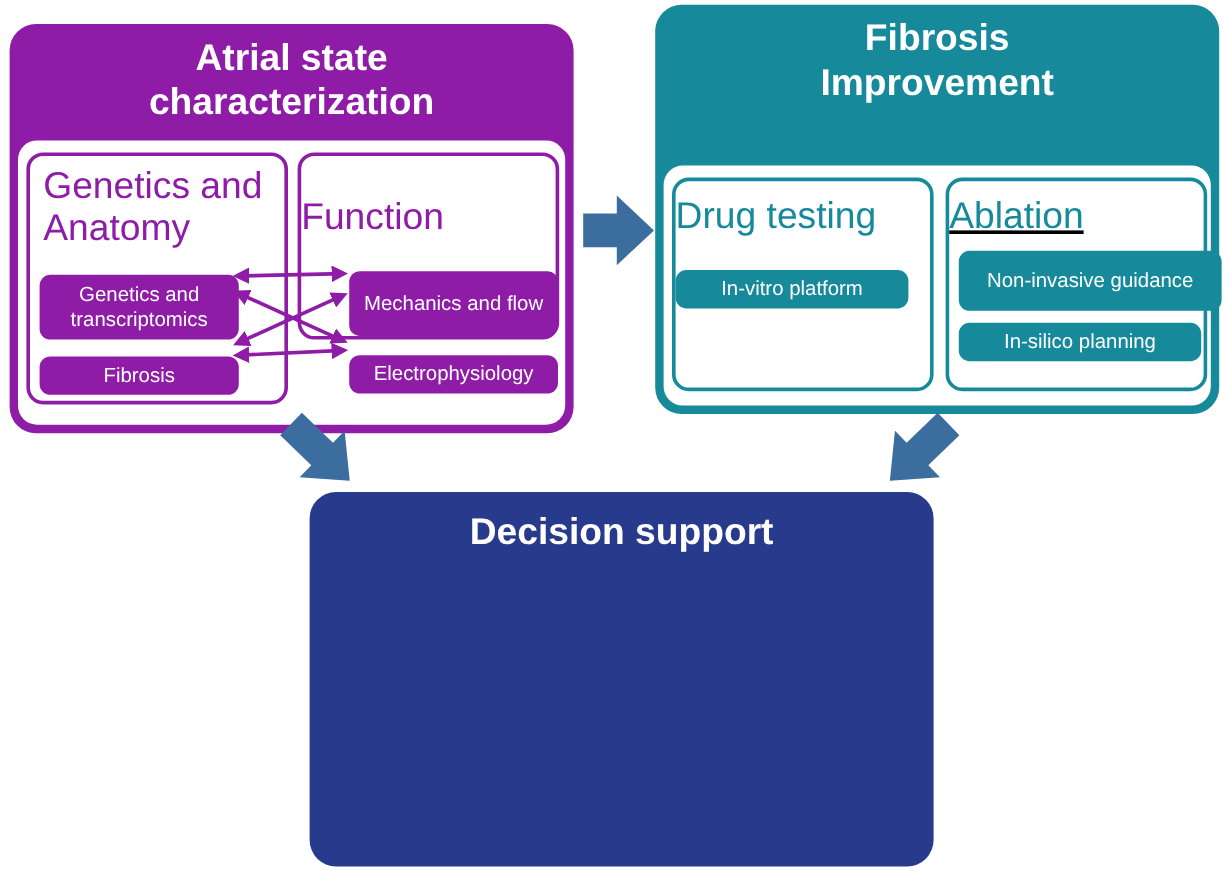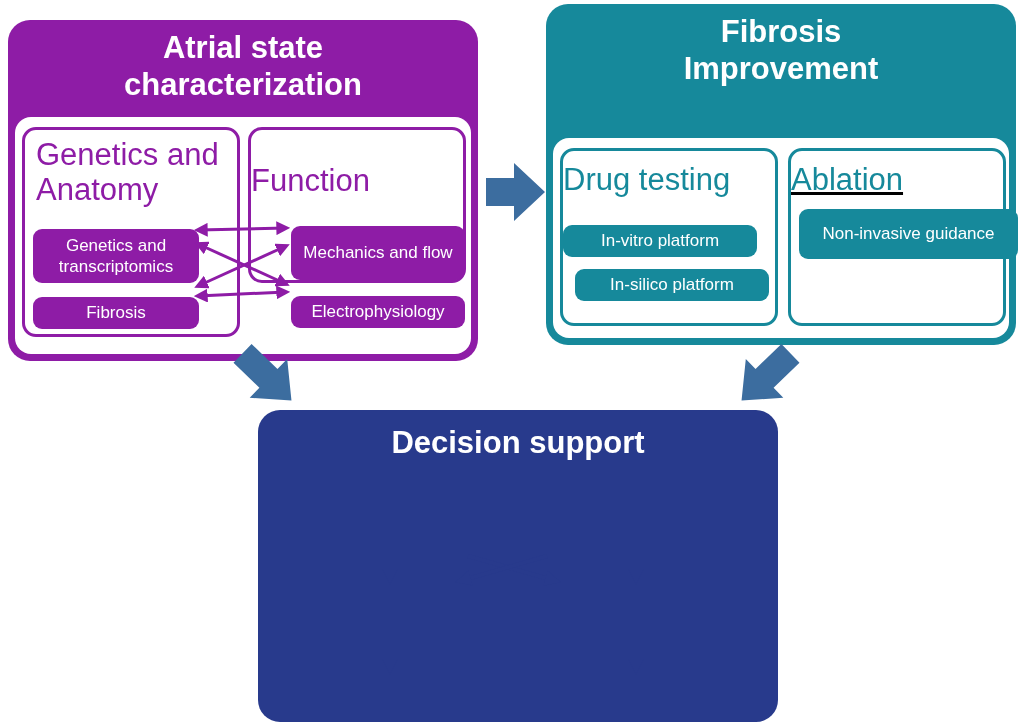--- a/index.html
+++ b/index.html
@@ -90,25 +90,25 @@
       </div>
     </div>
   </div>
 
   <div class="panel treatment">
     <div class="panel-title">Fibrosis Improvement</div>
     <div class="panel-body">
       <div class="subbox drug">
         <div class="subtitle">Drug testing</div>
         <div class="chip c-drug1">In-vitro platform</div>
-        <div class="chip c-drug2">In-silico platform</div>
       </div>
       <div class="subbox abl">
         <div class="subtitle">Ablation</div>
         <div class="chip c-abl1">Non-invasive guidance</div>
+        <div class="chip c-abl2">In-silico planning</div>
       </div>
     </div>
   </div>
 
   <div class="panel decision">
     <div class="panel-title">Decision support</div>
   </div>
 
   <svg class="overlay" width="1024" height="726" viewBox="0 0 1024 726">
     <defs>

